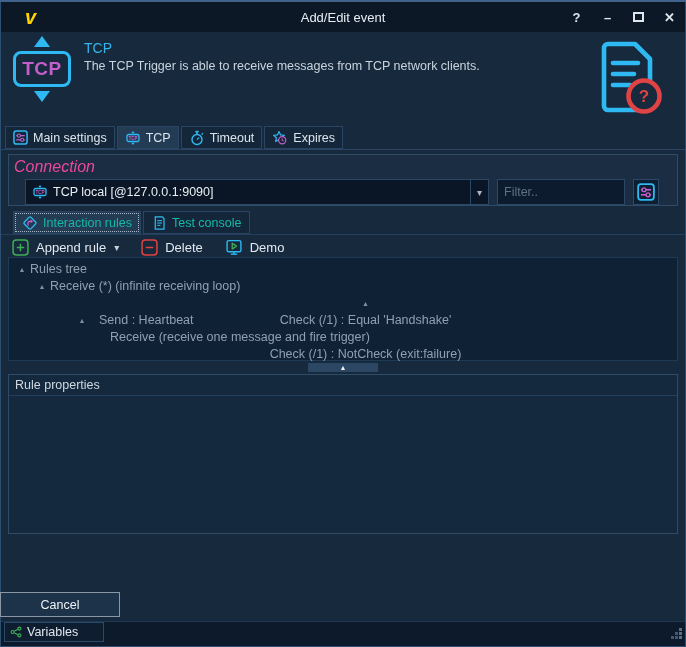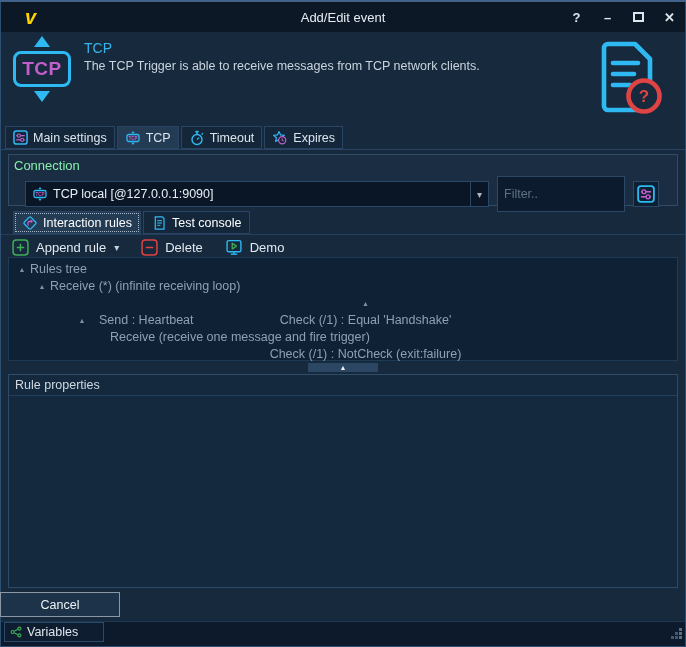--- a/index.html
+++ b/index.html
@@ -37,37 +37,37 @@
   
   .tabbar { position:absolute; top:126px; left:5px; display:flex; gap:2px; }
   .tab { display:flex; align-items:center; gap:5px; height:23px; padding:0 7px;
          background:#14273a; border:1px solid #2a4564; color:#dbe4ec; font-size:12.5px; cursor:default; }
   .tab.selected { background:#243b54; }
   .tabline { position:absolute; top:149px; left:1px; right:1px; height:1px; background:#2a4564; }
 
   
   .group { position:absolute; left:8px; right:8px; border:1px solid #2e4b68; background:#1a2d42; }
   .connection { top:154px; height:52px; }
-  .group-label { color:#86efac; font-size:13px; padding:3px 0 0 5px; }
+  .group-label { color:#ec4899; font-size:16px; padding:3px 0 0 5px;font-style:italic; }
   .conn-row { display:flex; align-items:center; margin:3px 18px 0 16px; gap:8px; }
   .combo { flex:1; height:26px; background:#0a1626; border:1px solid #2b4866; display:flex; align-items:center; }
   .combo-icon { margin:0 5px 0 6px; display:flex; }
   .combo-value { color:#e8eef4; font-size:12.5px; flex:1; }
   .combo-arrow { width:18px; height:24px; border-left:1px solid #2b4866; display:flex; align-items:center;
                  justify-content:center; color:#aab6c2; font-size:10px; }
-  .filter { width:128px; height:36px; background:#0c1b2d; border:1px solid #2b4866; color:#e8eef4;
+  .filter { width:128px; height:26px; background:#0c1b2d; border:1px solid #2b4866; color:#e8eef4;
             font-size:12.5px; padding:0 6px; font-family:inherit; outline:none; }
   .filter::placeholder { color:#5f7186; }
   .conn-btn { width:26px; height:26px; background:#0d1f33; border:1px solid #2b4866;
               display:flex; align-items:center; justify-content:center; cursor:default; }
 
   
   .rulestabs { position:absolute; top:211px; left:13px; display:flex; gap:2px; }
   .rtab { display:flex; align-items:center; gap:5px; height:23px; padding:0 8px;
-          background:#14273a; border:1px solid #2a4564; color:#ffffff; font-size:12.5px; cursor:default; }
+          background:#14273a; border:1px solid #2a4564; color:#14b8a6; font-size:12.5px; cursor:default; }
   .rtab.selected { background:#243b54; outline:1px dotted #a8b7c6; outline-offset:-3px; }
   .rtabline { position:absolute; top:234px; left:1px; right:1px; height:1px; background:#22405e; }
 
   
   .toolbar { position:absolute; top:236px; left:12px; height:22px; display:flex; align-items:center; gap:10px; }
   .tbtn { display:flex; align-items:center; gap:7px; color:#e2e9f0; font-size:13px; cursor:default; }
   .tbtn .dd { font-size:10px; color:#c7d1db; margin-left:1px; }
   .tb-gap { width:2px; }
 
   
@@ -79,21 +79,21 @@
   .ind0 { padding-left:5px; } .ind1 { padding-left:25px; } .ind2 { padding-left:45px;flex-direction:column; }
   .ind3 { padding-left:65px;gap:9px; } .ind4 { padding-left:85px; }
 
   
   .splitter { position:absolute; top:361px; left:8px; right:8px; height:12px;
               display:flex; align-items:center; justify-content:center; }
   .split-handle { width:70px; height:9px; background:#2c4763; display:flex; align-items:center;
                   justify-content:center; color:#eef3f8; font-size:7px; line-height:7px; cursor:row-resize; }
 
   
-  .properties { top:374px; height:214px; background:#14293e; }
+  .properties { top:374px; height:160px; background:#14293e; }
   .prop-head { border-bottom:1px solid #22405e; padding:3px 0 3px 6px; color:#cfd9e3; font-size:12.5px; }
 
   
   .footer { position:absolute; top:592px; left:0; right:8px; display:flex; justify-content:flex-end; gap:11px;flex-direction:column; }
   .fbtn { height:25px; background:#1d3349; border:1px solid #8a97a5; color:#eef3f7; font-size:12.5px;
           display:flex; align-items:center; justify-content:center; cursor:default; }
   .fbtn.cancel { width:120px; } .fbtn.ok { width:118px; }
 
   
   .statusbar { position:absolute; left:1px; right:1px; bottom:1px; height:25px; background:#0c1a2b;

